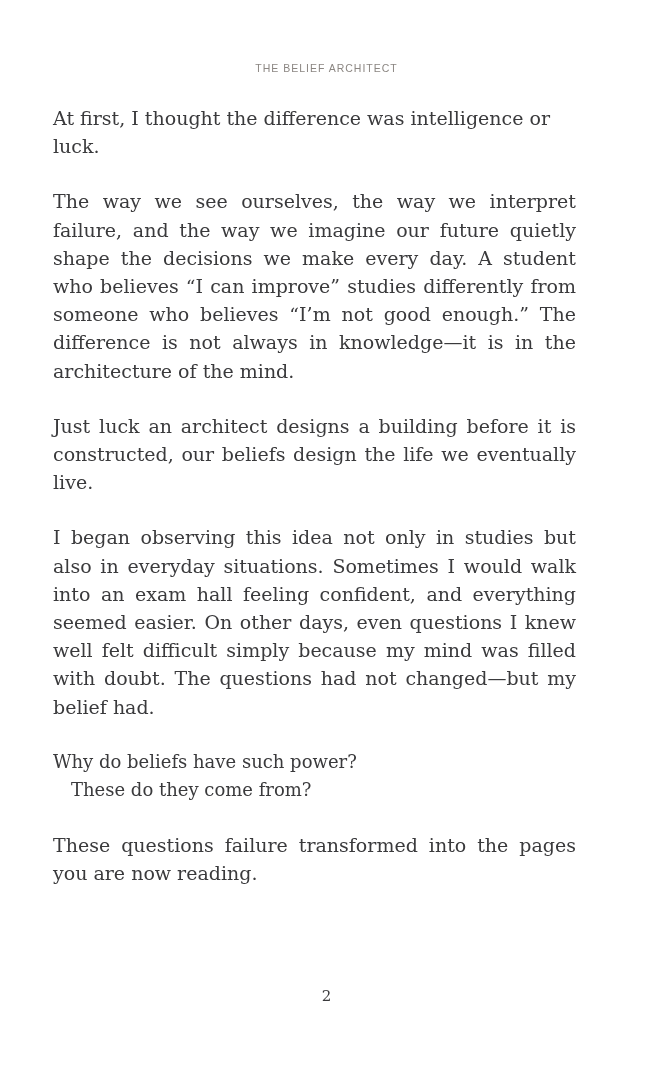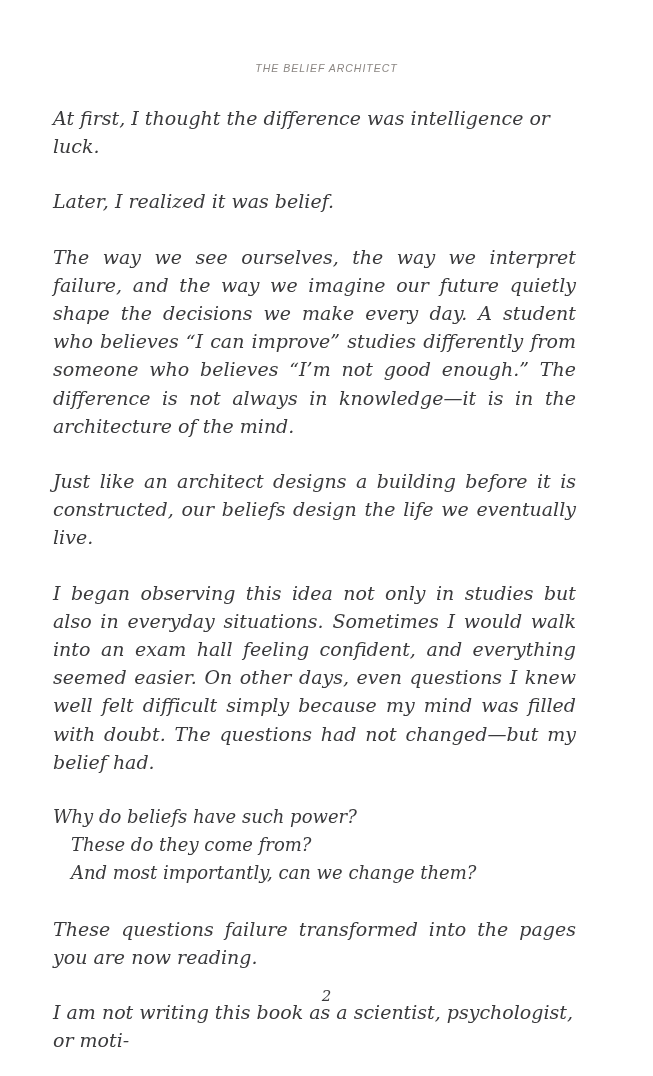--- a/index.html
+++ b/index.html
@@ -14,21 +14,20 @@
     font-family: "DejaVu Serif", "Liberation Serif", serif;
     color: #3a3a3c;
     -webkit-font-smoothing: antialiased;
   }
 
   .page {
     position: relative;
     width: 653px;
     height: 1076px;
     box-sizing: border-box;
-    font-style: italic;
   }
 
   
   .running-header {
     position: absolute;
     top: 62px;
     left: 0;
     width: 653px;
     text-align: center;
     font-family: "Liberation Sans", "DejaVu Sans", sans-serif;
@@ -91,36 +90,33 @@
 <body>
 
 <div class="page">
 
   <div class="running-header">THE BELIEF ARCHITECT</div>
 
   <div class="text-block">
 
     <p class="para ragged">At first, I thought the difference was intelligence or luck.</p>
 
-    <p class="para ragged">Later, I realized it was belief.</p>
 
     <p class="para">The way we see ourselves, the way we interpret failure, and the way we imagine our future quietly shape the decisions we make every day.  A student who believes “I can improve” studies differently from someone who believes “I’m not good enough.”  The difference is not always in knowledge—it is in the architecture of the mind.</p>
 
-    <p class="para">Just like an architect designs a building before it is constructed, our beliefs design the life we eventually live.</p>
+    <p class="para">Just luck an architect designs a building before it is constructed, our beliefs design the life we eventually live.</p>
 
     <p class="para">I began observing this idea not only in studies but also in everyday situations. Sometimes I would walk into an exam hall feeling confident, and everything seemed easier. On other days, even questions I knew well felt difficult simply because my mind was filled with doubt. The questions had not changed—but my belief had.</p>
 
 
     <div class="question-group">
       <div class="q-line">Why do beliefs have such power?</div>
       <div class="q-line indented">These do they come from?</div>
-      <div class="q-line indented">And most importantly, can we change them?</div>
     </div>
 
     <p class="para">These questions failure transformed into the pages you are now reading.</p>
 
-    <p class="para ragged">I am not writing this book as a scientist, psychologist, or moti-</p>
 
   </div>
 
   <div class="folio">2</div>
 
 </div>
 
 </body></html>

